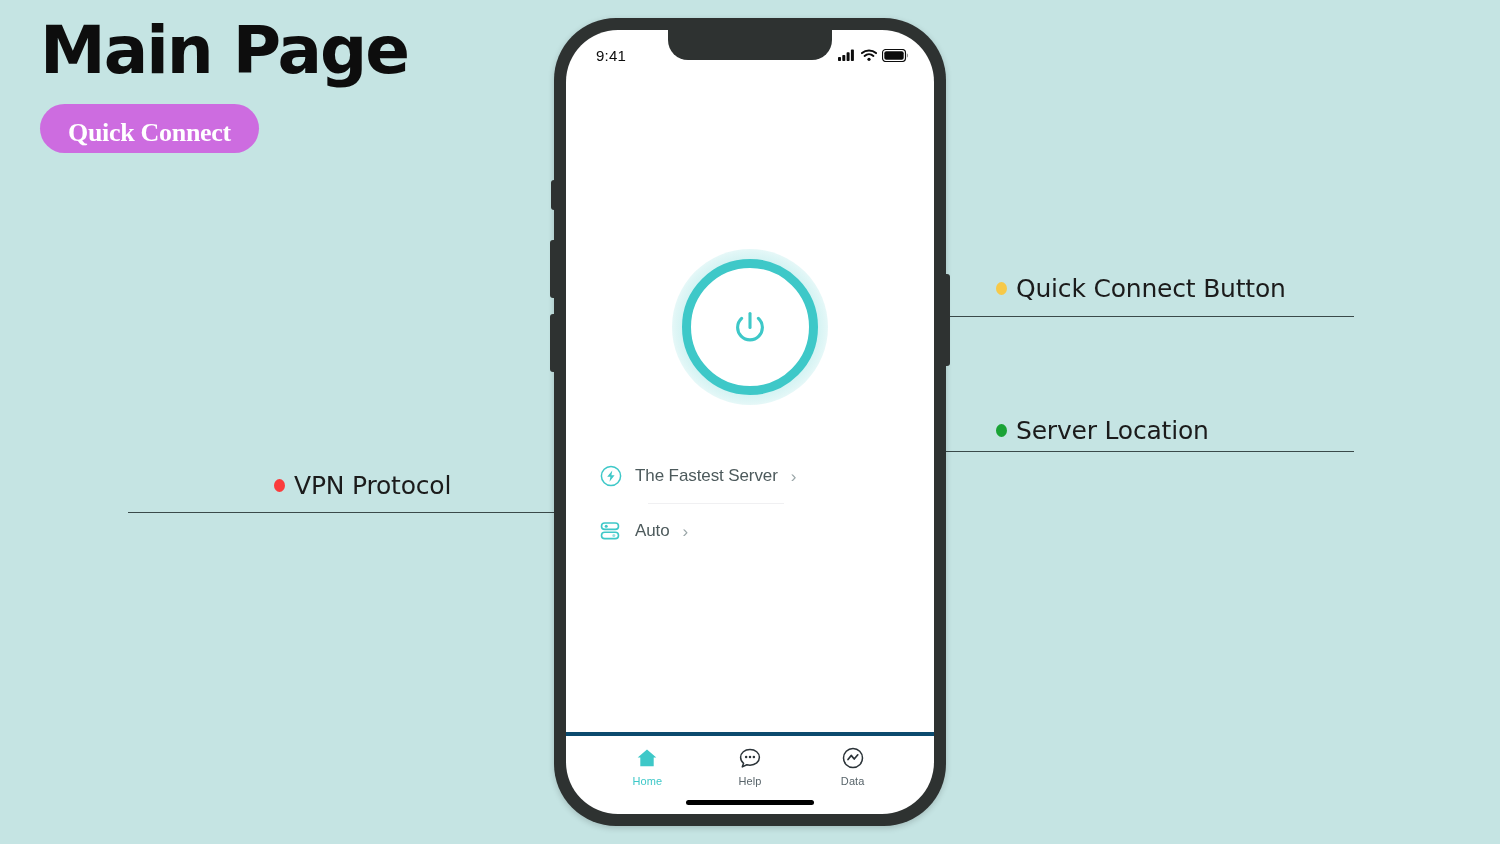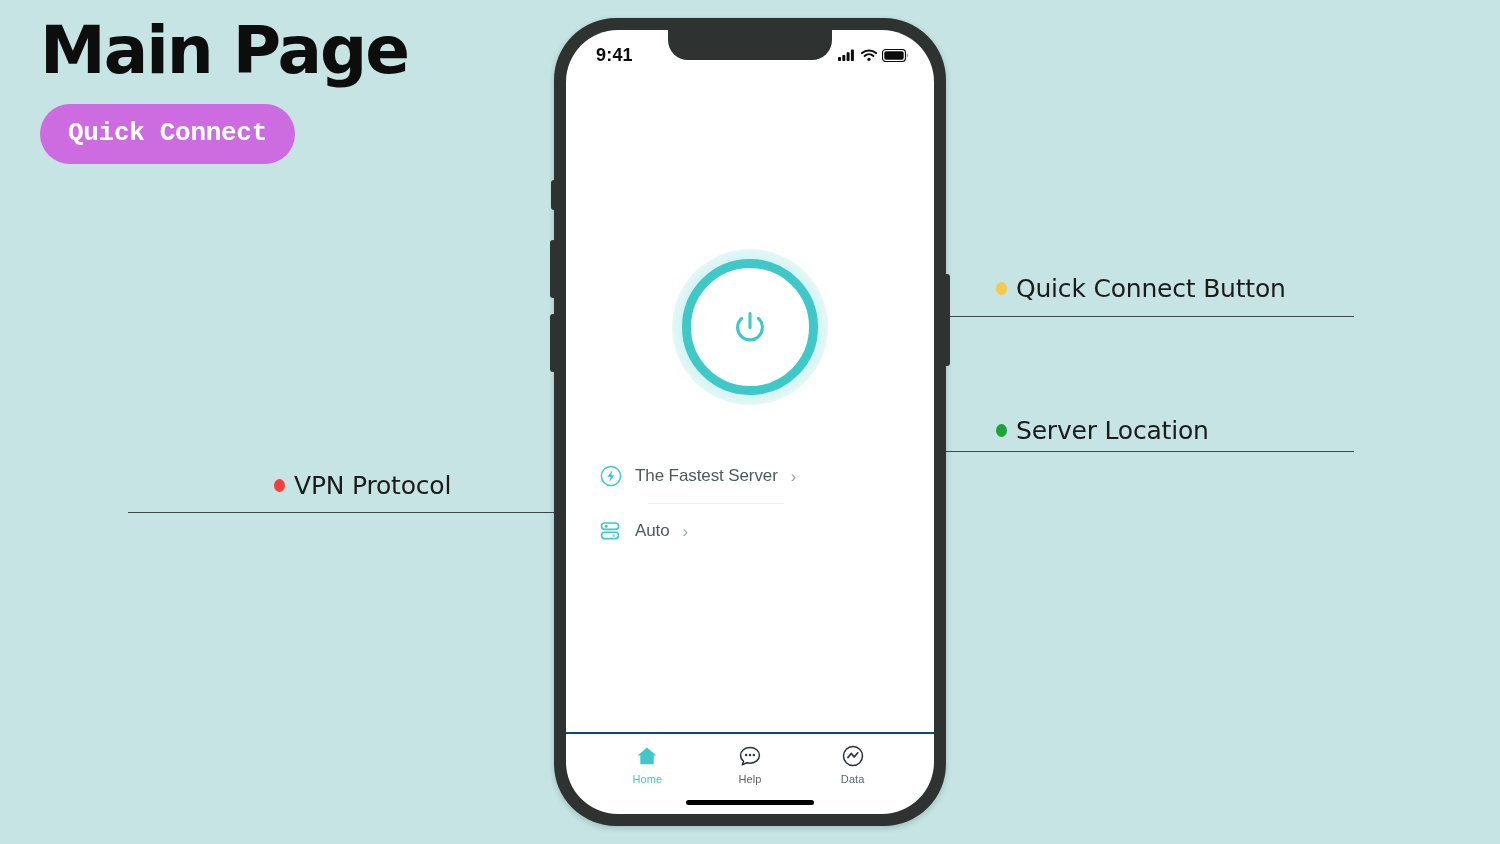--- a/index.html
+++ b/index.html
@@ -26,23 +26,23 @@
   }
 
   #quick-connect-badge {
     margin-top: 20px;
     display: inline-block;
     background: #cd6ce0;
     color: #ffffff;
     font-size: 26px;
     font-weight: 700;
     letter-spacing: -0.3px;
-    padding: 14px 28px 16px 28px;
+    padding: 14px 28px 5px 28px;
     border-radius: 40px;
-    font-family: Liberation Mono, monospace;
+    font-family: Liberation Serif, serif;
   }
 
   
   .annotation { position: absolute; }
 
   .annotation-line {
     position: absolute;
     height: 0;
     border-top: 1.3px solid #3a4a4a;
   }
@@ -124,22 +124,22 @@
     left: 0;
     width: 100%;
     height: 46px;
     display: flex;
     align-items: center;
     justify-content: space-between;
     padding: 4px 26px 0 30px;
   }
 
   #status-time {
-    font-size: 18px;
-    font-weight: 700;
+    font-size: 15px;
+    font-weight: 400;
     color: #0c0c0c;
     letter-spacing: 0.2px;
   }
 
   #status-icons { display: flex; align-items: center; gap: 5px; }
 
   
   #vpn-status-text {
     position: absolute;
     top: 182px;
@@ -211,21 +211,21 @@
     width: 136px;
   }
 
   
   #tab-bar {
     position: absolute;
     bottom: 0;
     left: 0;
     width: 100%;
     height: 82px;
-    border-top: 2px solid #0c4a6e;
+    border-top: 4px solid #0c4a6e;
     display: flex;
     padding: 10px 30px 0 30px;
     justify-content: flex-end;
   }
 
   .tab-item {
     flex: 1;
     display: flex;
     flex-direction: column;
     align-items: center;

